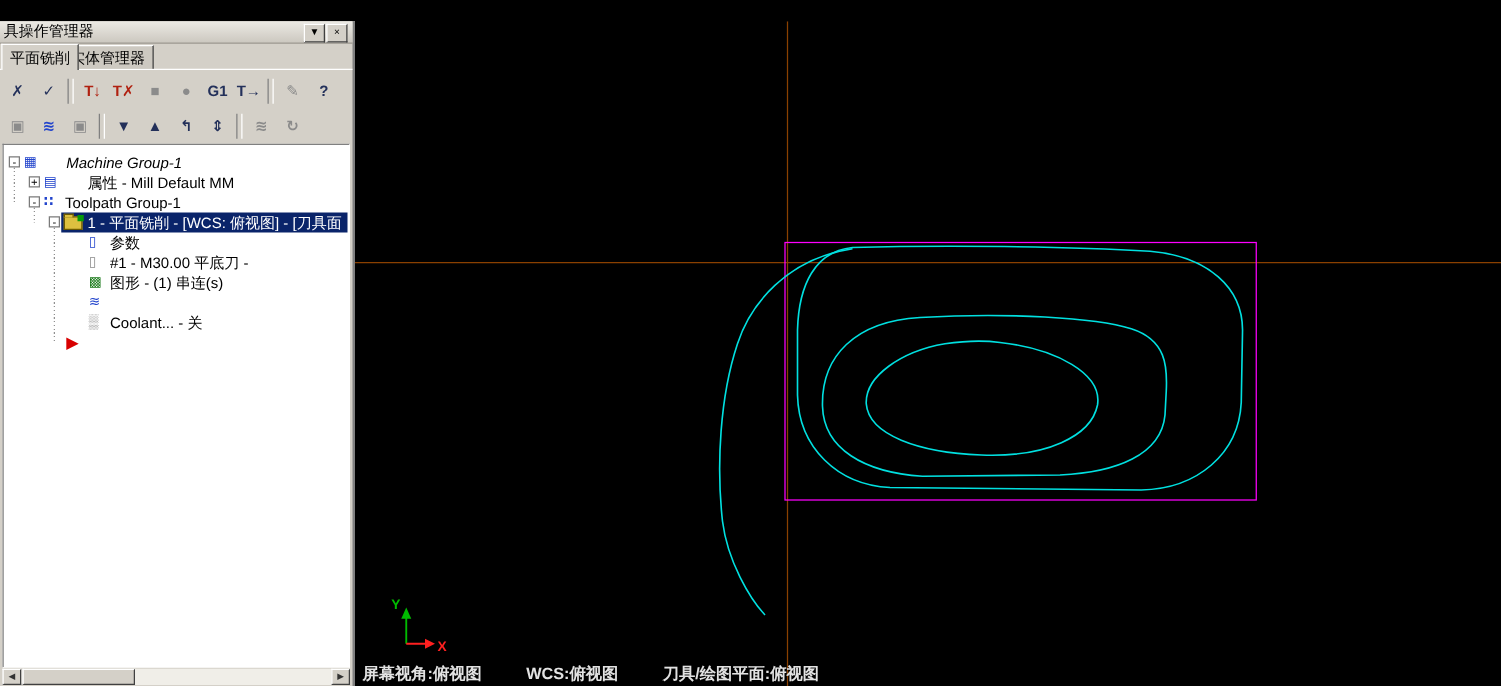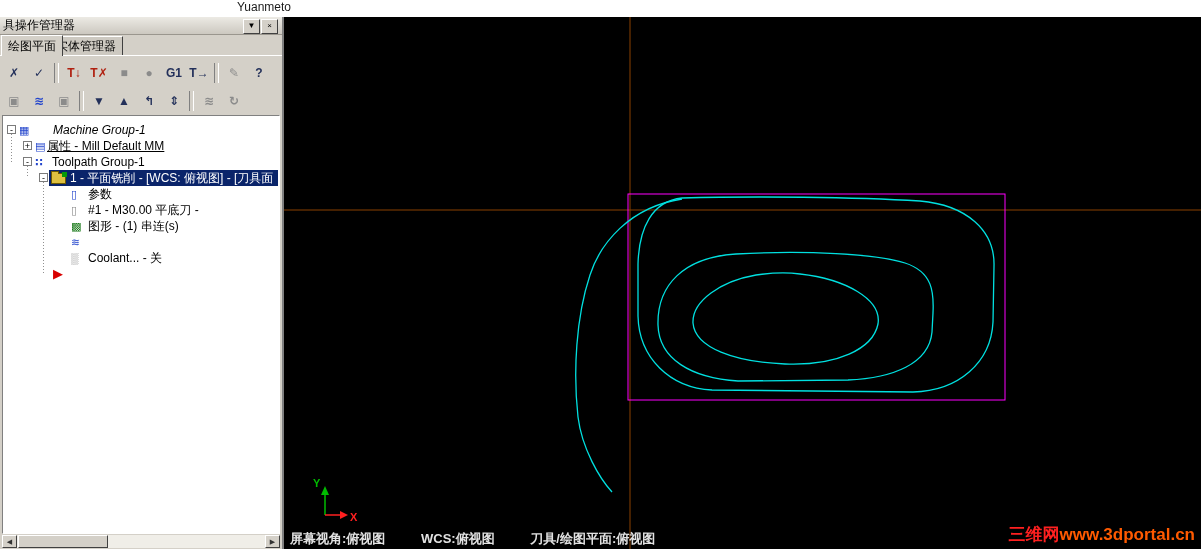--- a/index.html
+++ b/index.html
@@ -76,34 +76,31 @@
   .vstatus{position:absolute;left:6px;bottom:1px;font-size:13px;font-weight:bold;color:#e2e2e2;white-space:nowrap;}
   .vstatus span{margin-right:32px;}
   .watermark{position:absolute;right:6px;bottom:3px;font-size:17px;font-weight:bold;white-space:nowrap;}
   .wm1{color:#ff2020;} .wm2{color:#ff5a00;}
 </style>
 </head>
 <body>
 
 <div id="stage">
 
-  <div class="topstrip">
-    <span class="toptext">Yuanmeto</span>
-  </div>
 
   <div class="panel">
 
     <div class="caption">
       <span class="ctitle">具操作管理器</span>
       <div class="capbtn dd">▼</div>
       <div class="capbtn cl">×</div>
     </div>
 
     <div class="tabs">
-      <div class="tab active">绘图平面</div>
+      <div class="tab active">平面铣削</div>
       <div class="tab inactive">实体管理器</div>
       <div class="tabline"></div>
     </div>
 
     <div class="tbar tbar1">
       <div class="tbtn c-dark">✗</div>
       <div class="tbtn c-dark">✓</div>
       <div class="tsep"></div>
       <div class="tbtn c-red">T↓</div>
       <div class="tbtn c-red">T✗</div>
@@ -137,21 +134,21 @@
 
       <div class="trow" style="top:6px;">
         <span class="exp" style="left:4px;">-</span>
         <span class="ticon c-blue" style="left:16px;">▦</span>
         <span class="tlabel" style="left:50px;font-style:italic;">Machine Group-1</span>
       </div>
 
       <div class="trow" style="top:22px;">
         <span class="exp" style="left:20px;">+</span>
         <span class="ticon c-blue" style="left:32px;">▤</span>
-        <span class="tlabel" style="left:44px;text-decoration:underline;">属性 - Mill Default MM</span>
+        <span class="tlabel" style="left:67px;">属性 - Mill Default MM</span>
       </div>
 
       <div class="trow" style="top:38px;">
         <span class="exp" style="left:20px;">-</span>
         <span class="ticon c-blue" style="left:32px;font-weight:bold;">∷</span>
         <span class="tlabel" style="left:49px;">Toolpath Group-1</span>
       </div>
 
       <div class="trow" style="top:54px;">
         <span class="exp" style="left:36px;">-</span>
@@ -220,18 +217,15 @@
       <polygon points="56,494 64,498 56,502" fill="#ff2020"></polygon>
       <text x="66" y="504" font-size="11" font-weight="bold" font-family="Liberation Sans, sans-serif" fill="#ff2020">X</text>
     </svg>
 
     <div class="vstatus">
       <span>屏幕视角:俯视图</span>
       <span>WCS:俯视图</span>
       <span>刀具/绘图平面:俯视图</span>
     </div>
 
-    <div class="watermark">
-      <span class="wm1">三维网</span><span class="wm2">www.3dportal.cn</span>
-    </div>
   </div>
 
 </div>
 
 </body></html>

